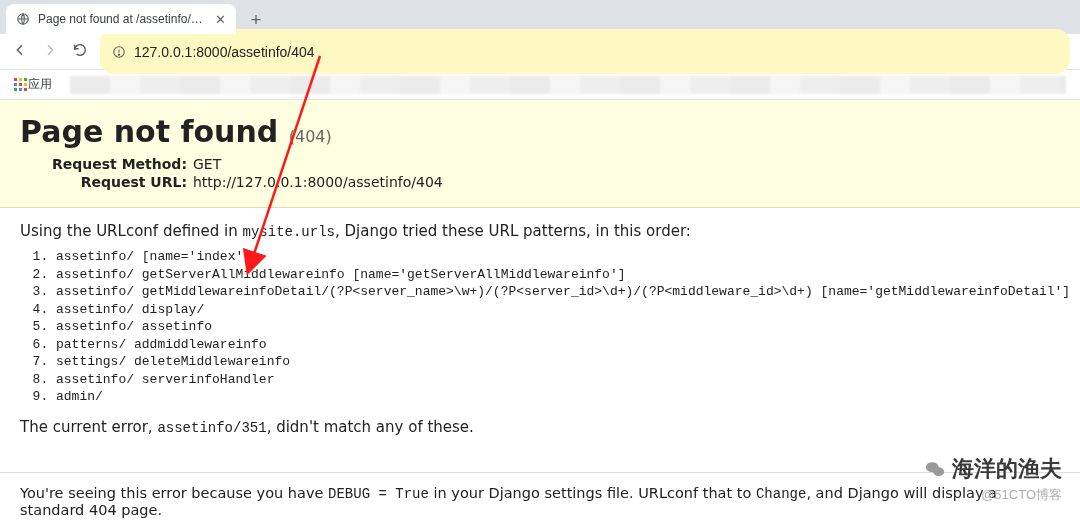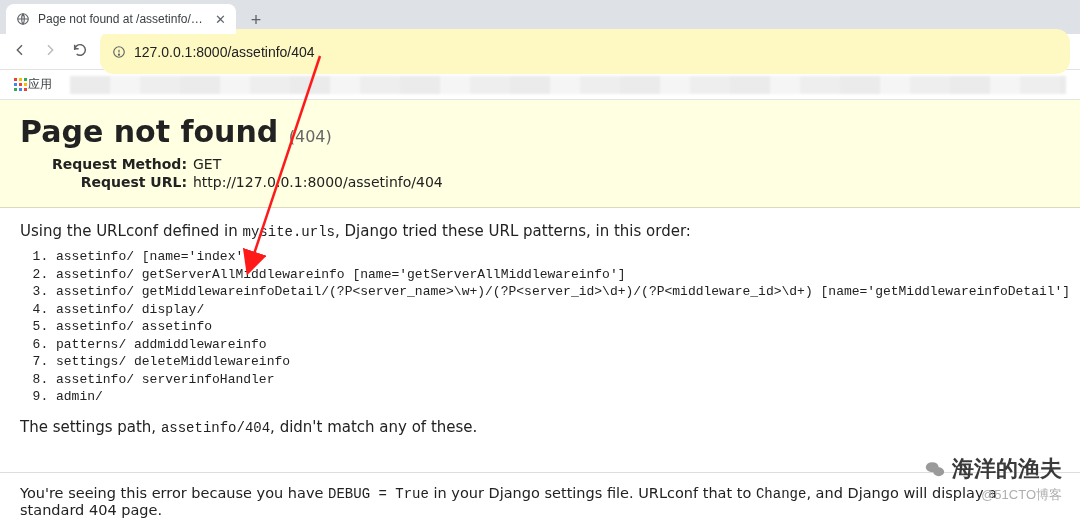--- a/index.html
+++ b/index.html
@@ -145,21 +145,21 @@
         <li>assetinfo/ getServerAllMiddlewareinfo [name='getServerAllMiddlewareinfo']</li>
         <li>assetinfo/ getMiddlewareinfoDetail/(?P&lt;server_name&gt;\w+)/(?P&lt;server_id&gt;\d+)/(?P&lt;middleware_id&gt;\d+) [name='getMiddlewareinfoDetail']</li>
         <li>assetinfo/ display/</li>
         <li>assetinfo/ assetinfo</li>
         <li>patterns/ addmiddlewareinfo</li>
         <li>settings/ deleteMiddlewareinfo</li>
         <li>assetinfo/ serverinfoHandler</li>
         <li>admin/</li>
       </ol>
     <p>
-      <span>The settings path, </span><code class="mono">assetinfo/404</code><span>, didn't match any of these.</span>
+      <span>The current error, </span><code class="mono">assetinfo/351</code><span>, didn't match any of these.</span>
     </p>
   </div>
 
   <div class="explanation">
     <span>You're seeing this error because you have </span><code class="mono">DEBUG = True</code><span> in your Django settings file. URLconf that to </span><code class="mono">Change</code><span>, and Django will display a standard 404 page.</span>
   </div>
 </div>
 
 <div class="watermark">
   <div class="cn">

